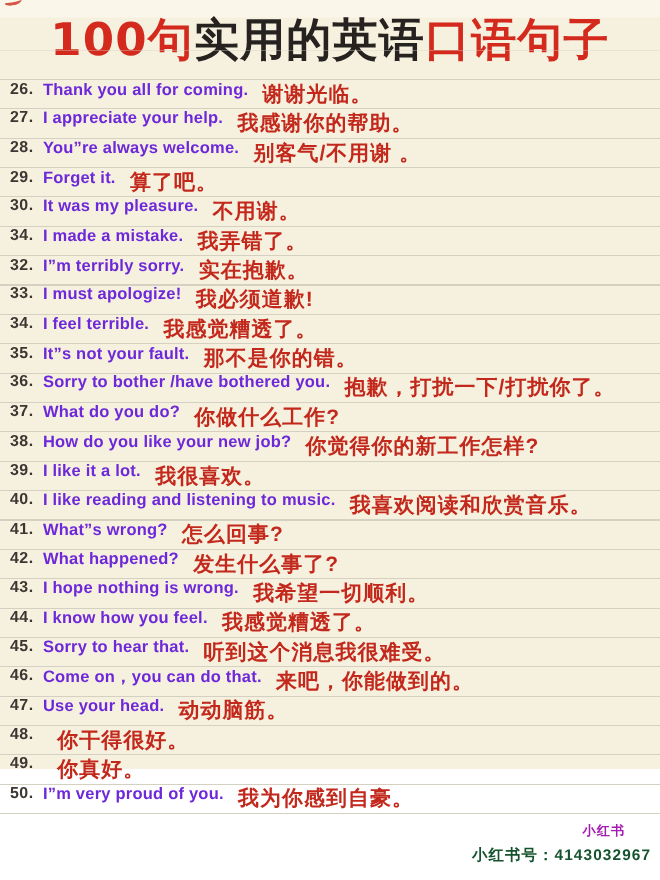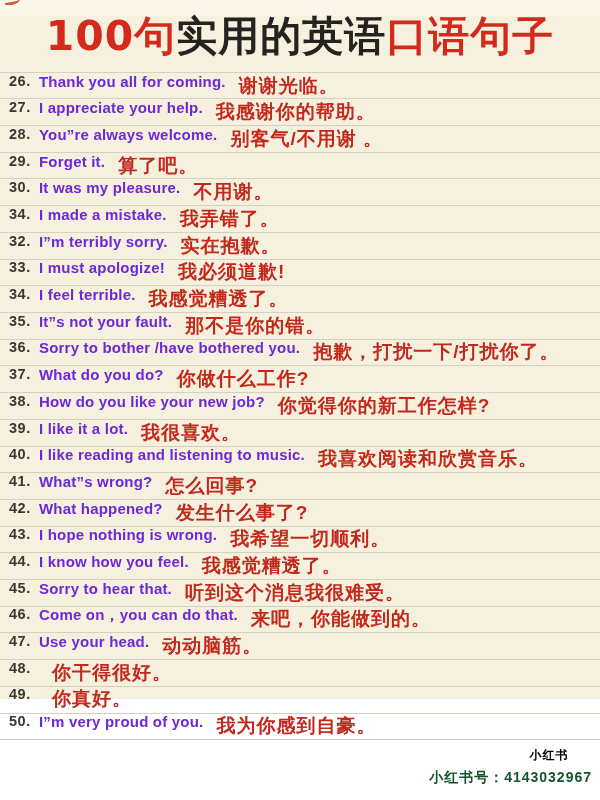--- a/index.html
+++ b/index.html
@@ -98,21 +98,21 @@
     font-weight: bold;
     letter-spacing: 1px;
   }
 
   .wm-badge {
     position: absolute;
     right: 17px; top: 744px;
     width: 68px; height: 23px;
     background: rgba(255,255,255,.55);
     border-radius: 12px;
-    color: #000000;
+    color: #a21caf;
     font-size: 12px;
     font-weight: bold;
     display: flex;
     align-items: center;
     justify-content: center;
     letter-spacing: 1px;
   }
   .wm-account {
     position: absolute;
     right: 8px; top: 769px;

